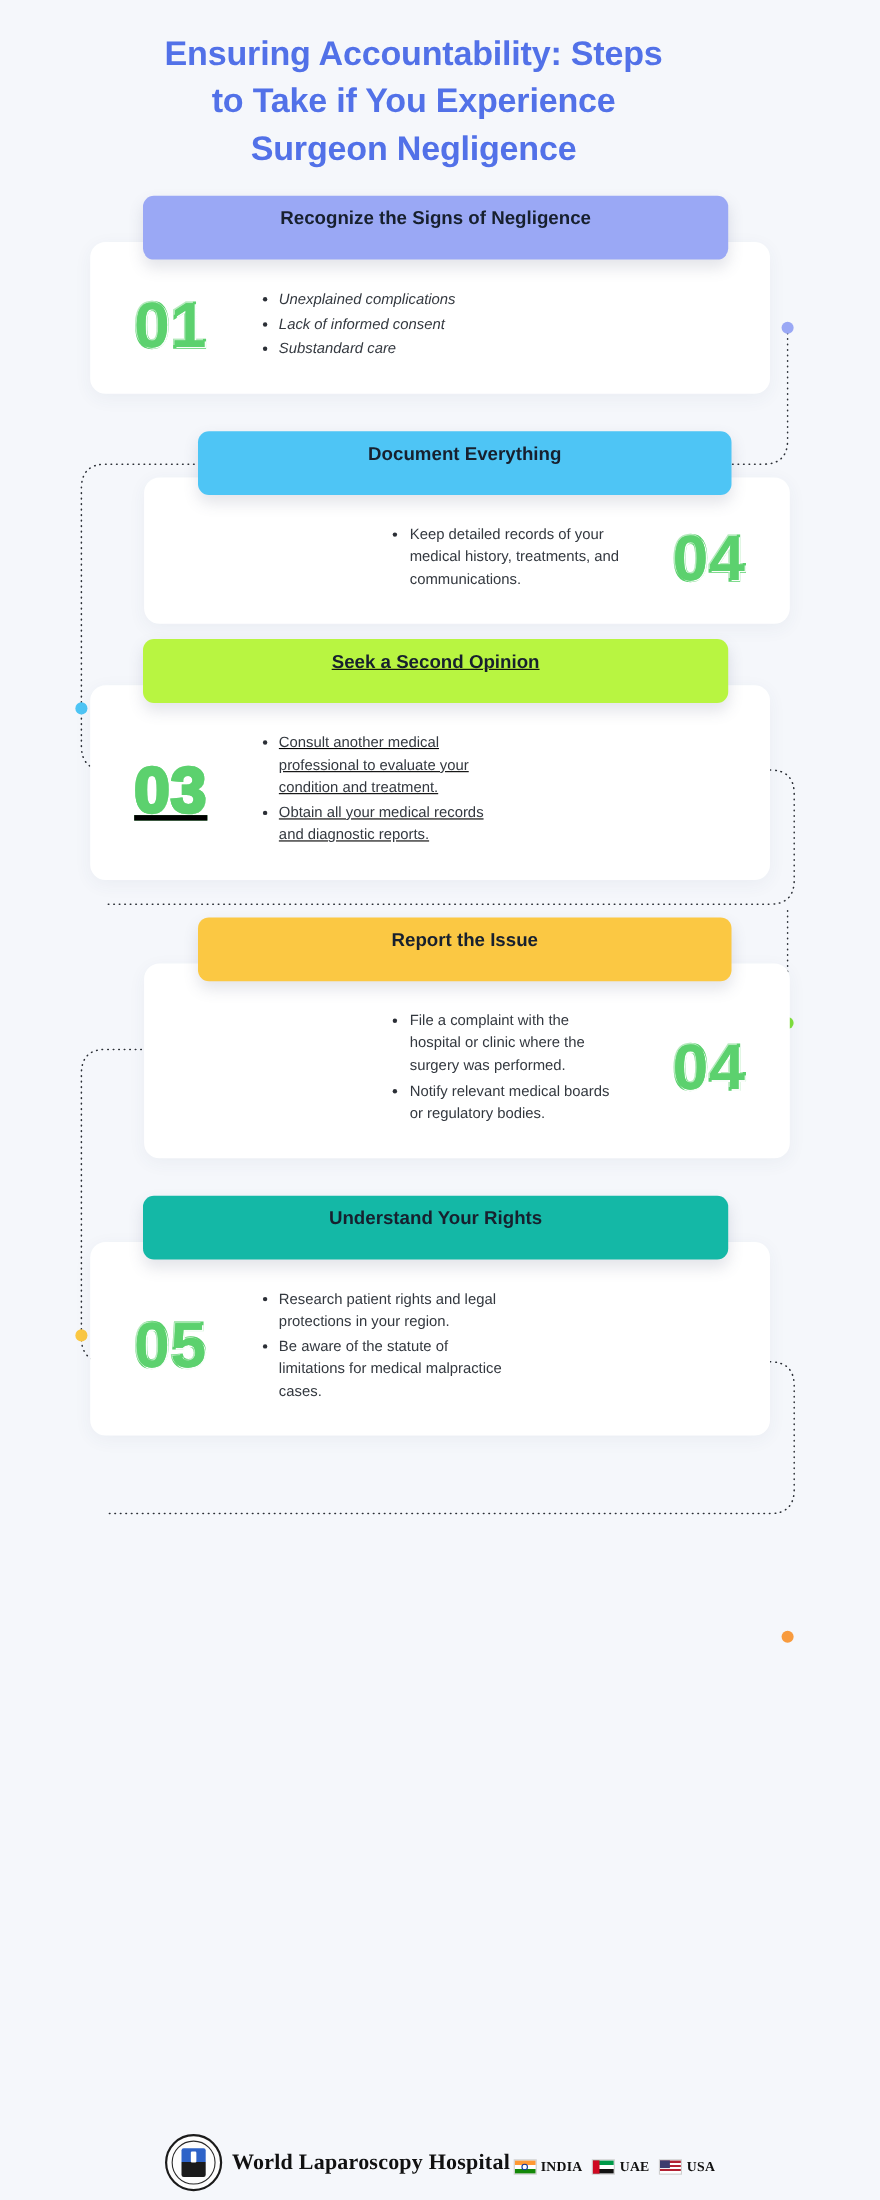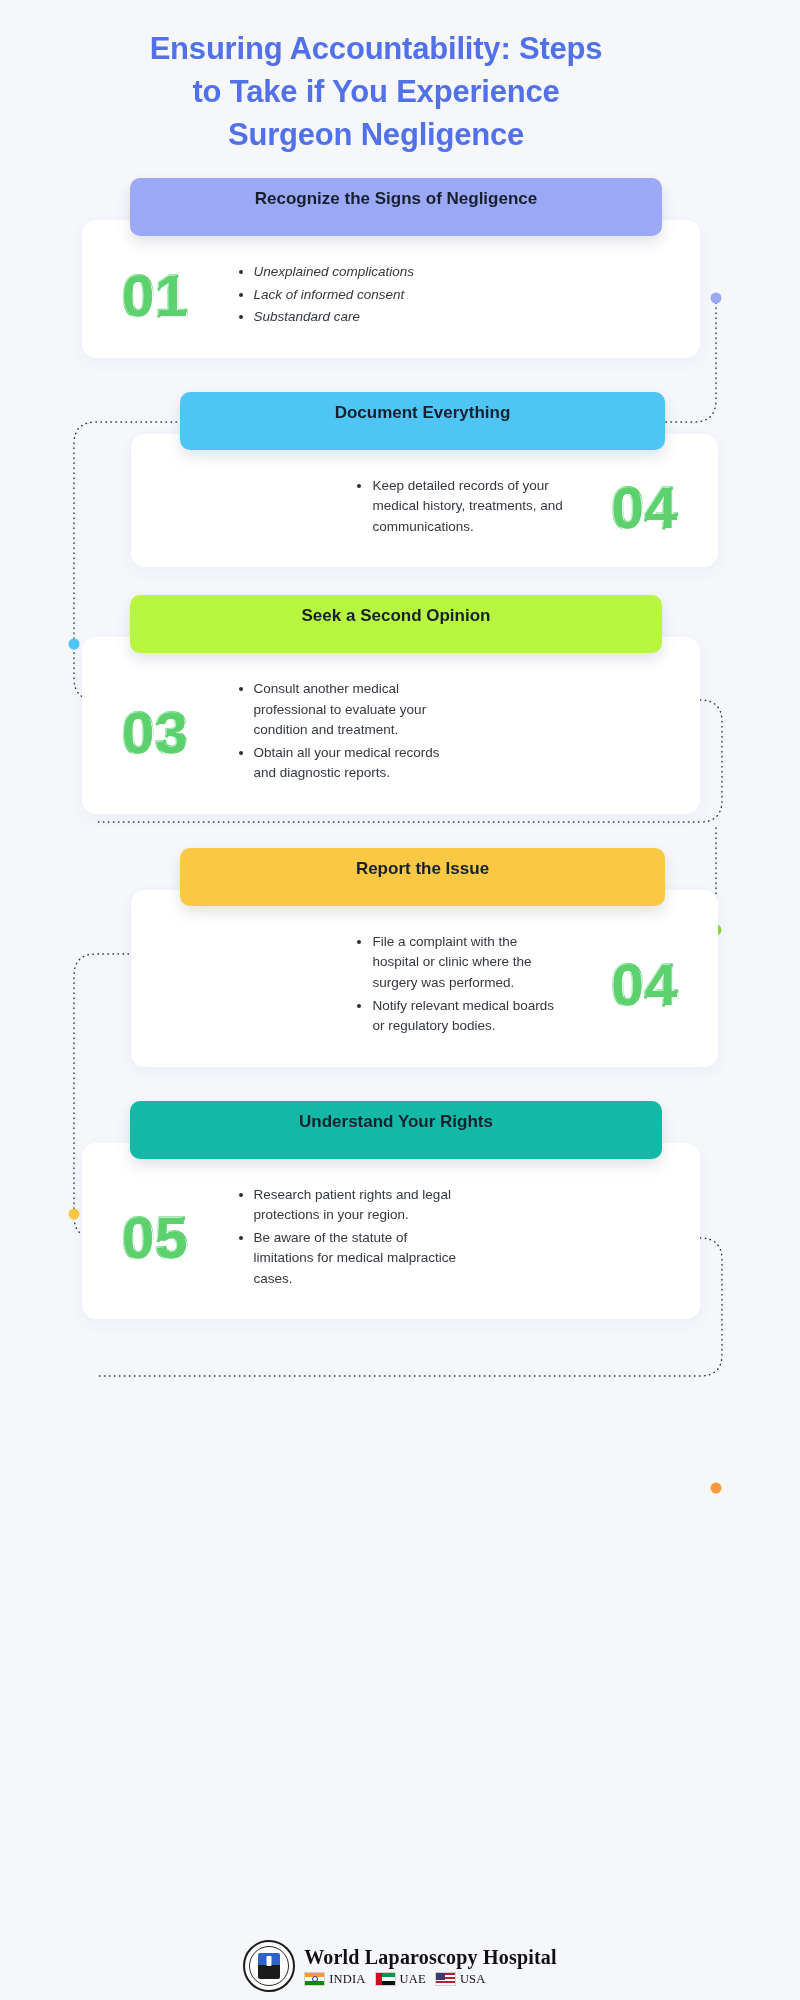--- a/index.html
+++ b/index.html
@@ -169,21 +169,21 @@
   }
   .crest .inner-mark::before{
     content:"";
     position:absolute;
     left:50%; top:3px;
     transform:translateX(-50%);
     width:5px; height:10px;
     background:#ffffff;
     border-radius:1px;
   }
-  .logo-text { display: flex; flex-direction: column; gap: 3px; }
+  .logo-text { display: flex; flex-direction: row; gap: 3px; align-items: flex-end; }
   .logo-name {
     font-family: "Liberation Serif", serif;
     font-size: 20px;
     font-weight: bold;
     color: #111111;
     letter-spacing: 0.2px;
     white-space: nowrap;
   }
   .flags { display: flex; gap: 9px; align-items: center; }
   .flag-item { display: flex; align-items: center; gap: 4px; }
@@ -206,21 +206,21 @@
     width:6px; height:100%; background:#cf0921;
   }
   .flag-us { background: repeating-linear-gradient(#b22234 0 2px, #ffffff 2px 4px); }
   .flag-us::after{
     content:""; position:absolute; left:0; top:0;
     width:9px; height:7px; background:#3c3b6e;
   }
   .flag-label {
     font-family: "Liberation Serif", serif;
     font-size: 12.5px;
-    font-weight: normal;
+    font-weight: bold;
     color: #111111;
     letter-spacing: 0.2px;
   }
 </style>
 </head>
 <body>
 
 <div class="title-wrap">
   <div class="title">
     <div>Ensuring Accountability: Steps</div>
@@ -271,21 +271,21 @@
         <div class="num">04</div>
         <div class="bullets">
           <ul>
             <li>Keep detailed records of your medical history, treatments, and communications.</li>
           </ul>
         </div>
       </div>
     </div>
   </div>
 
-  <div class="step step-left" style="margin-top:28px;">
+  <div class="step step-left" style="margin-top:14px;text-decoration:underline;">
     <div class="badge" style="background:#b8f541">Seek a Second Opinion</div>
     <div class="card w-wide">
       <div class="card-body">
         <div class="num">03</div>
         <div class="bullets">
           <ul>
             <li>Consult another medical professional to evaluate your condition and treatment.</li>
             <li>Obtain all your medical records and diagnostic reports.</li>
           </ul>
         </div>

